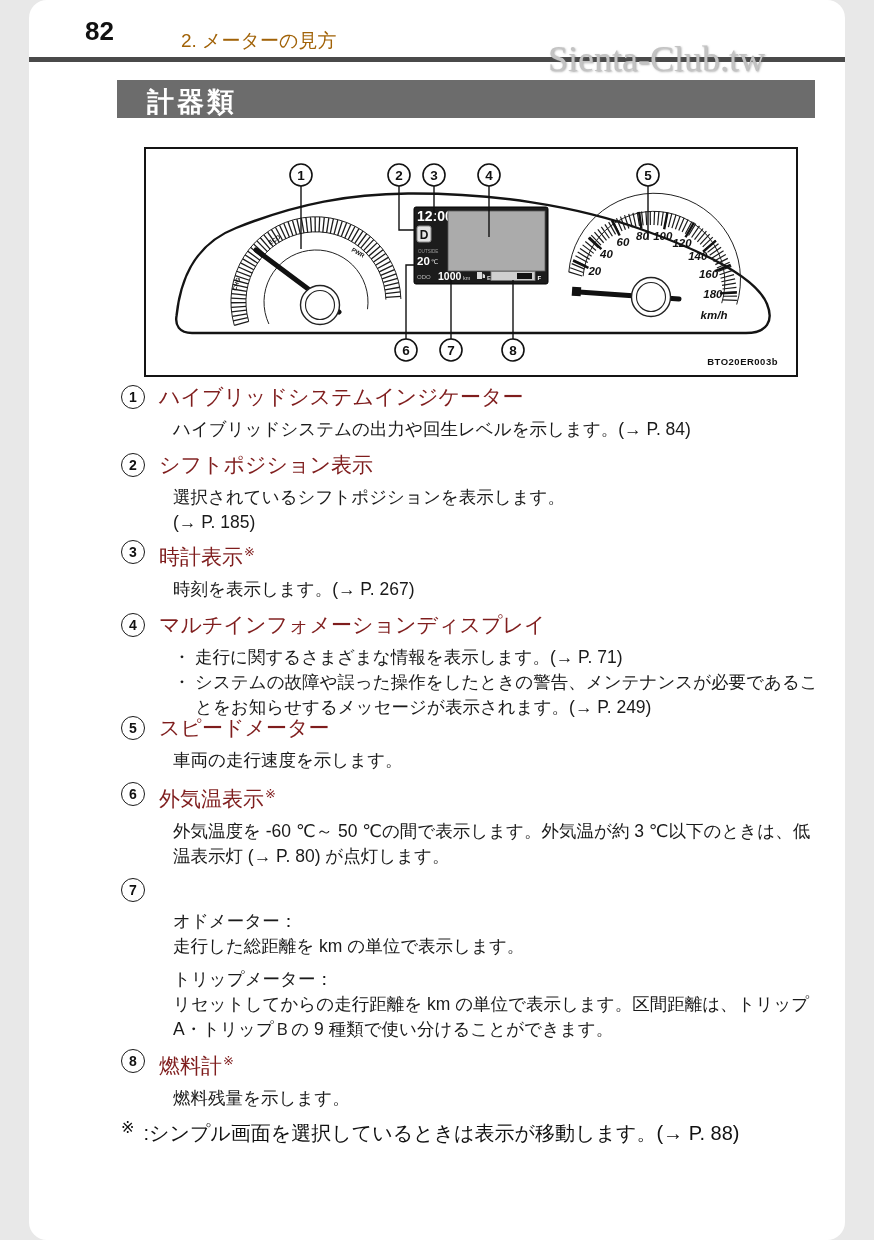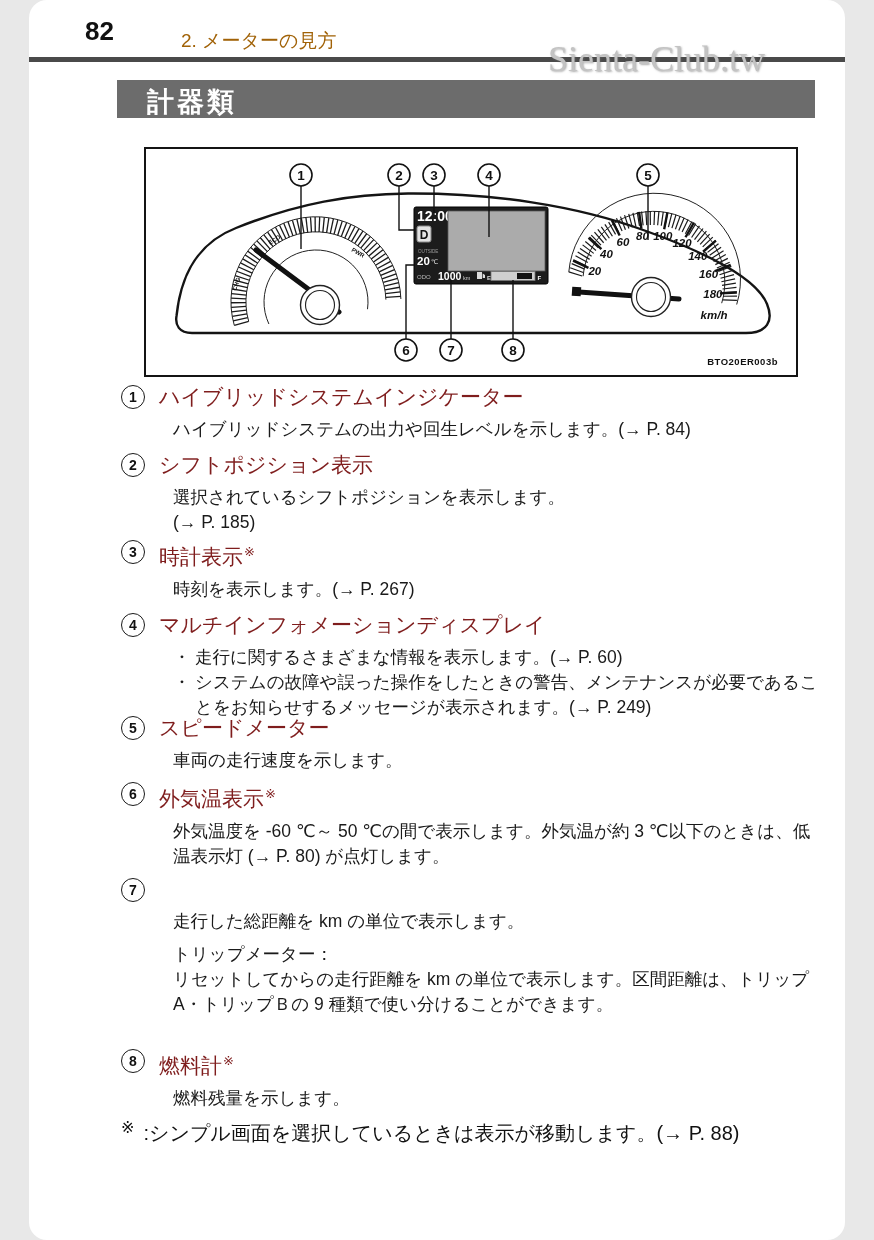--- a/index.html
+++ b/index.html
@@ -317,21 +317,21 @@
         </div>
       </div>
       <div class="section" style="top: 611px;">
         <div class="head">
           <div class="numcircle">4</div>
           <div class="title">マルチインフォメーションディスプレイ</div>
         </div>
         <div class="body">
           <div class="bullet">
             <span class="dot">・</span>
-            <span>走行に関するさまざまな情報を表示します。(→ P. 60)</span>
+            <span>走行に関するさまざまな情報を表示します。(→ P. 71)</span>
           </div>
           <div class="bullet">
             <span class="dot">・</span>
             <span>システムの故障や誤った操作をしたときの警告、メンテナンスが必要であることをお知らせするメッセージが表示されます。(→ P. 249)</span>
           </div>
         </div>
       </div>
       <div class="section" style="top: 714px;">
         <div class="head">
           <div class="numcircle">5</div>
@@ -349,20 +349,21 @@
         <div class="body">
           <div class="line">外気温度を -60 ℃～ 50 ℃の間で表示します。外気温が約 3 ℃以下のときは、低温表示灯 (→ P. 80) が点灯します。</div>
         </div>
       </div>
       <div class="section" style="top: 876px;">
         <div class="head">
           <div class="numcircle">7</div>
         </div>
         <div class="body">
           <div class="subblock">
+            <div>オドメーター：</div>
             <div>走行した総距離を km の単位で表示します。</div>
           </div>
           <div class="subblock">
             <div>トリップメーター：</div>
             <div>リセットしてからの走行距離を km の単位で表示します。区間距離は、トリップA・トリップＢの 9 種類で使い分けることができます。</div>
           </div>
         </div>
       </div>
       <div class="section" style="top: 1047px;">
         <div class="head">

